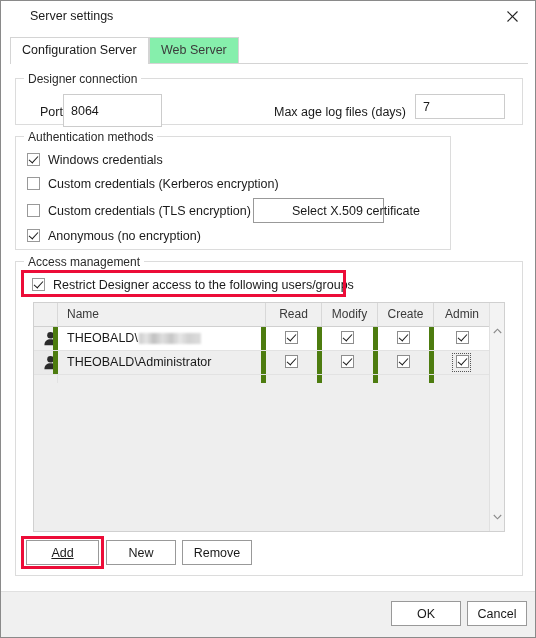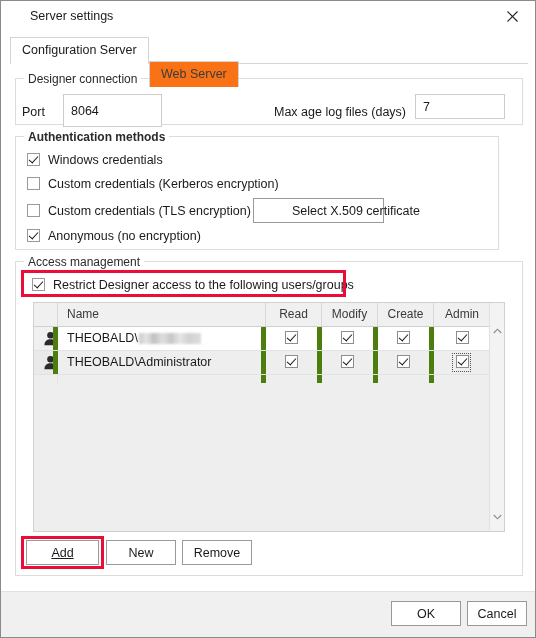--- a/index.html
+++ b/index.html
@@ -83,23 +83,22 @@
     cursor: default;
     white-space: nowrap;
   }
   .tab.active {
     background: #ffffff;
     z-index: 3;
     height: 27px;
     color: #1a1a1a;
   }
   .tab.inactive {
-    background: #f97316;
+    background: #86efac;
     z-index: 1;
-    margin-top: 24px;
   }
 
   
   .groupbox {
     position: absolute;
     box-sizing: border-box;
     border: 1px solid #dcdcdc;
     background: transparent;
   }
   .group-legend {
@@ -357,26 +356,26 @@
       <span>Configuration Server</span>
     </div>
     <div class="tab inactive" style="left:139px;">
       <span>Web Server</span>
     </div>
   </div>
 
   <div class="groupbox" style="left:14px; top:77px; width:508px; height:47px;text-align:center;">
     <div class="group-legend">Designer connection</div>
   </div>
-  <div class="fieldlabel" style="left:21px; top:104px;">Port</div>
+  <div class="fieldlabel" style="left:39px; top:104px;">Port</div>
   <input class="textbox" style="left: 62px; top: 93px; width: 99px; height: 33px;" value="8064">
   <div class="fieldlabel" style="left:273px; top:104px;">Max age log files (days)</div>
   <input class="textbox" style="left: 414px; top: 93px; width: 90px; height: 25px;" value="7">
 
-  <div class="groupbox" style="left:14px; top:135px; width:484px; height:114px;font-weight:bold;">
+  <div class="groupbox" style="left:14px; top:135px; width:436px; height:114px;">
     <div class="group-legend">Authentication methods</div>
   </div>
 
   <div class="cbrow" style="left:26px; top:150px;">
     <span class="cbox checked"></span>
     <span class="cblabel">Windows credentials</span>
   </div>
 
   <div class="cbrow" style="left:26px; top:174px;">
     <span class="cbox"></span>

